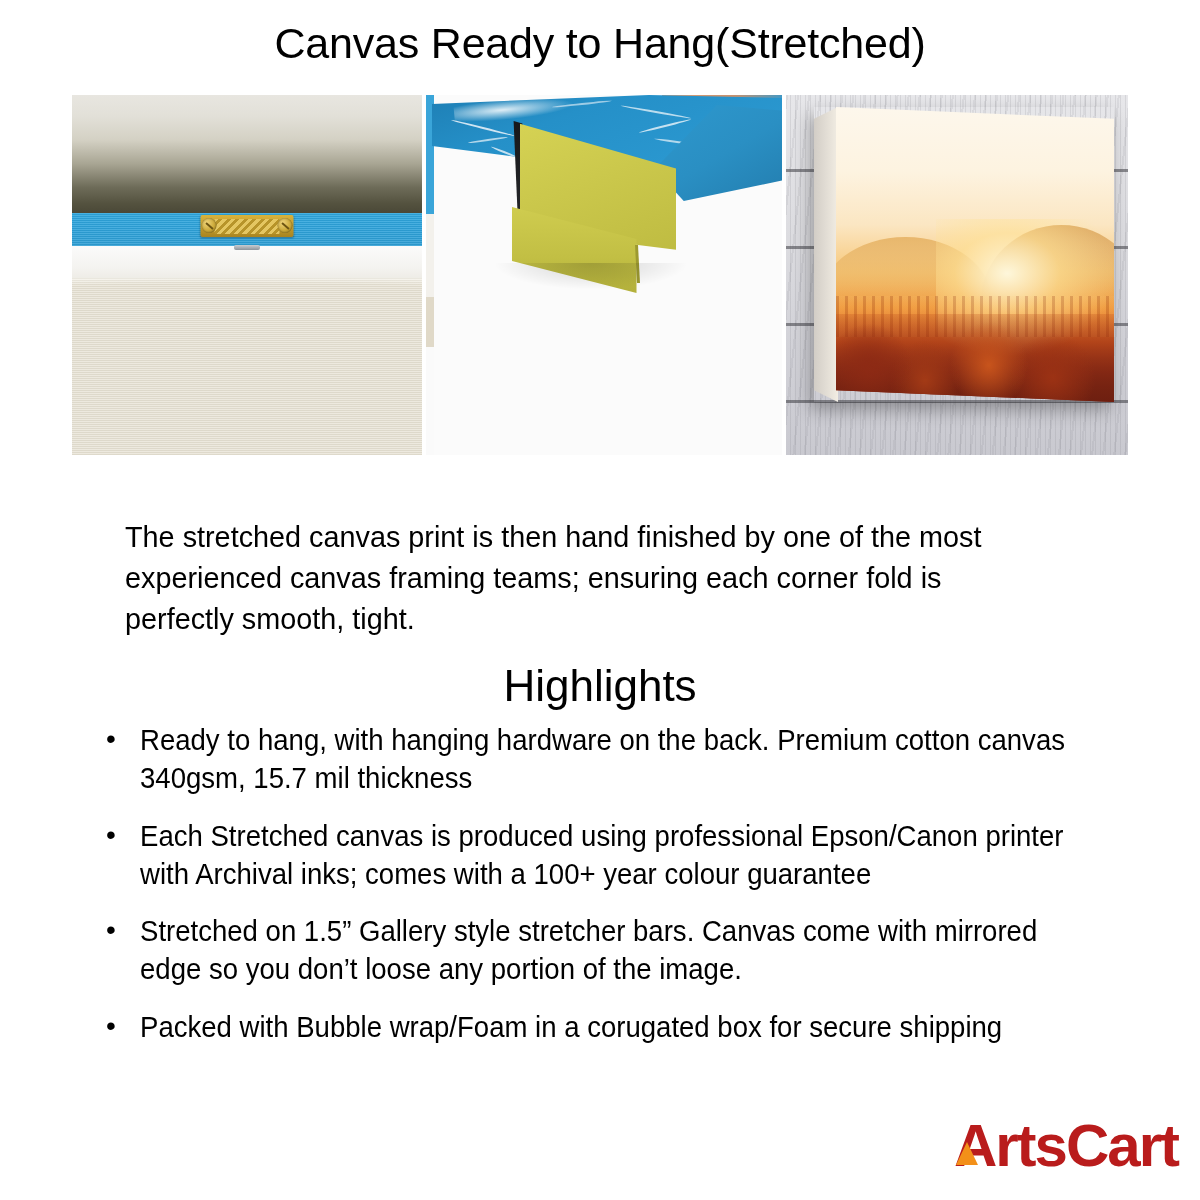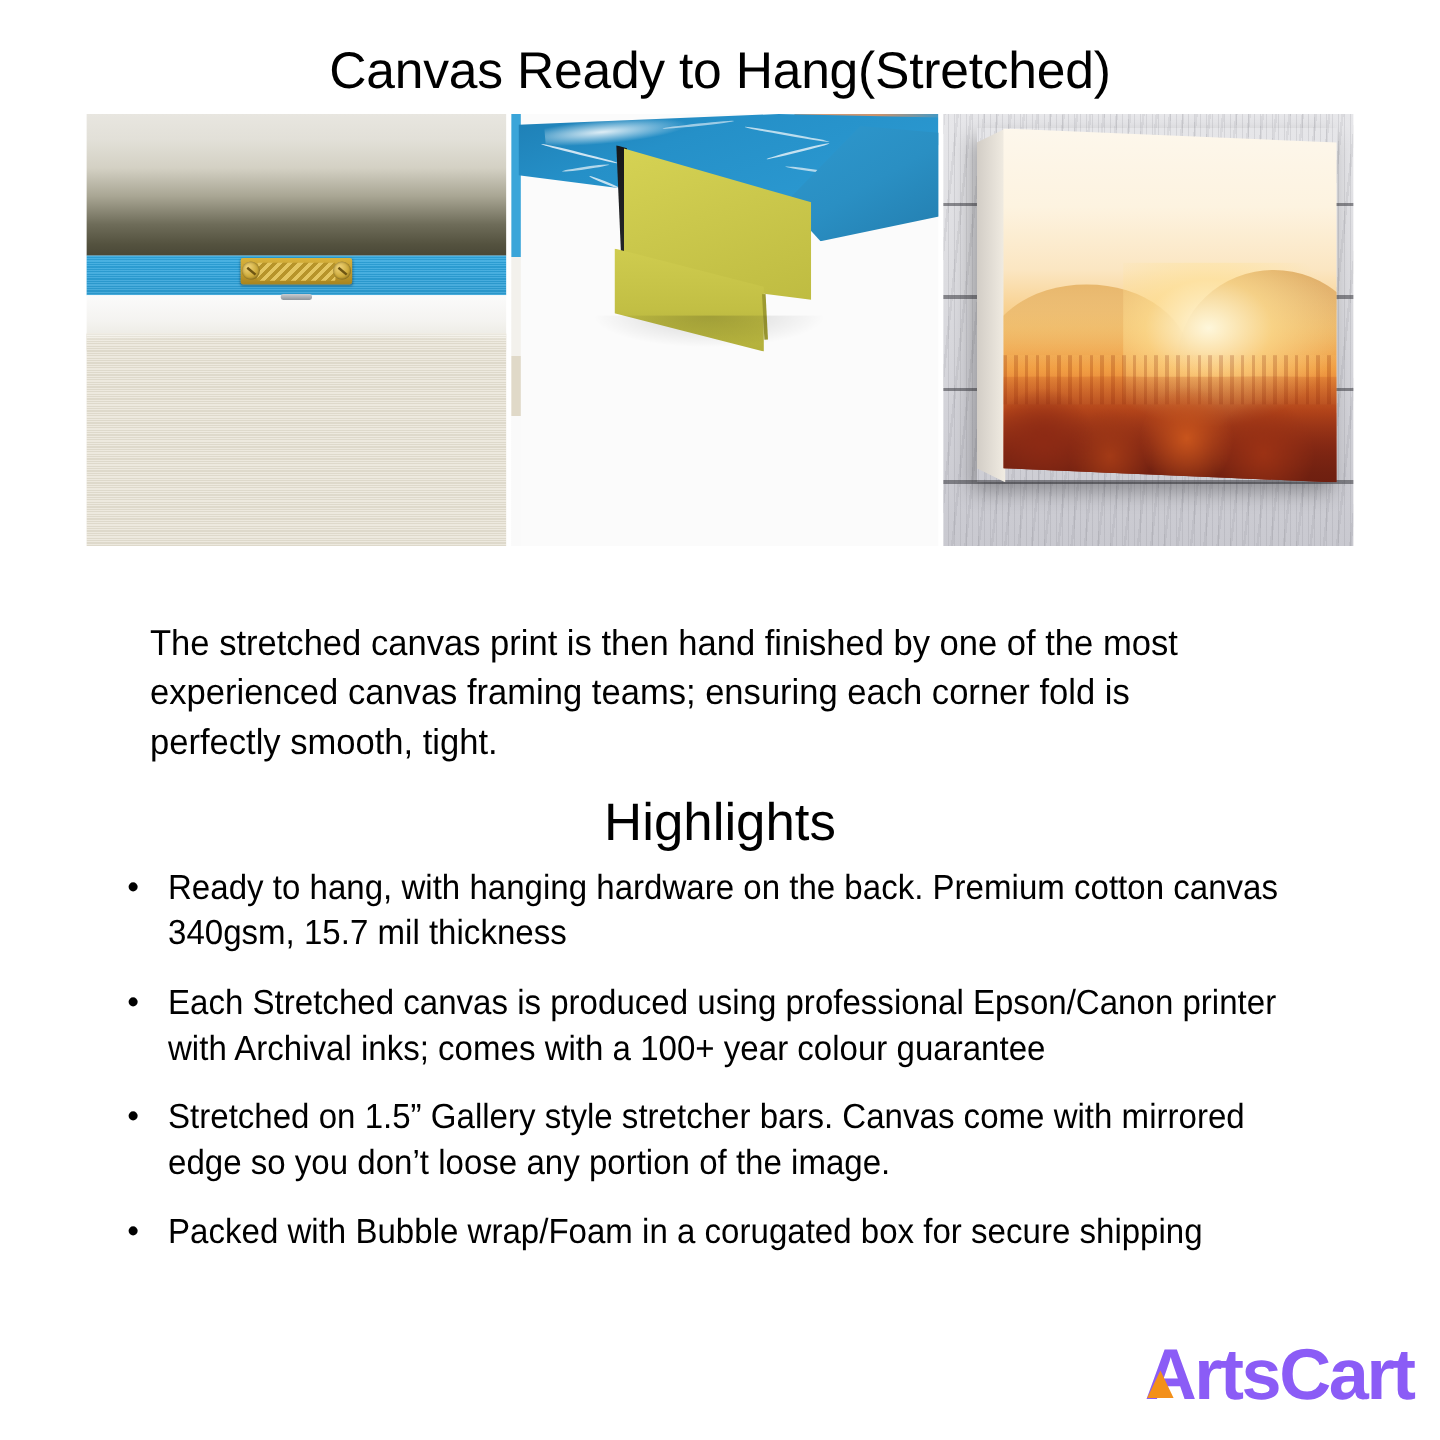--- a/index.html
+++ b/index.html
@@ -18,21 +18,21 @@
   }
 
   
   .page-title {
     text-align: center;
     font-family: "Liberation Sans", sans-serif;
     font-size: 43px;
     font-weight: 400;
     letter-spacing: -0.2px;
     line-height: 1;
-    margin: 16px;
+    margin: 0;
     padding-top: 22px;
     color: #000;
   }
 
   
   .image-strip {
     position: absolute;
     left: 72px;
     top: 95px;
     width: 1056px;
@@ -417,15 +417,15 @@
     <span class="dot">•</span>
     <span class="btext">Stretched on 1.5” Gallery style stretcher bars. Canvas come with mirrored edge so you don’t loose any portion of the image.</span>
   </li>
   <li class="bullet">
     <span class="dot">•</span>
     <span class="btext">Packed with Bubble wrap/Foam in a corugated box for secure shipping</span>
   </li>
 </ul>
 
 <div class="logo">
-  <span class="wordmark" style="color: #8b5cf6; margin-left: 13px;">ArtsCart</span>
+  <span class="wordmark" style="color: #b91c1c; margin-left: 13px;">ArtsCart</span>
   <span class="tri" style="border-bottom-color: rgb(243, 144, 25);"></span>
 </div>
 
 </body></html>

